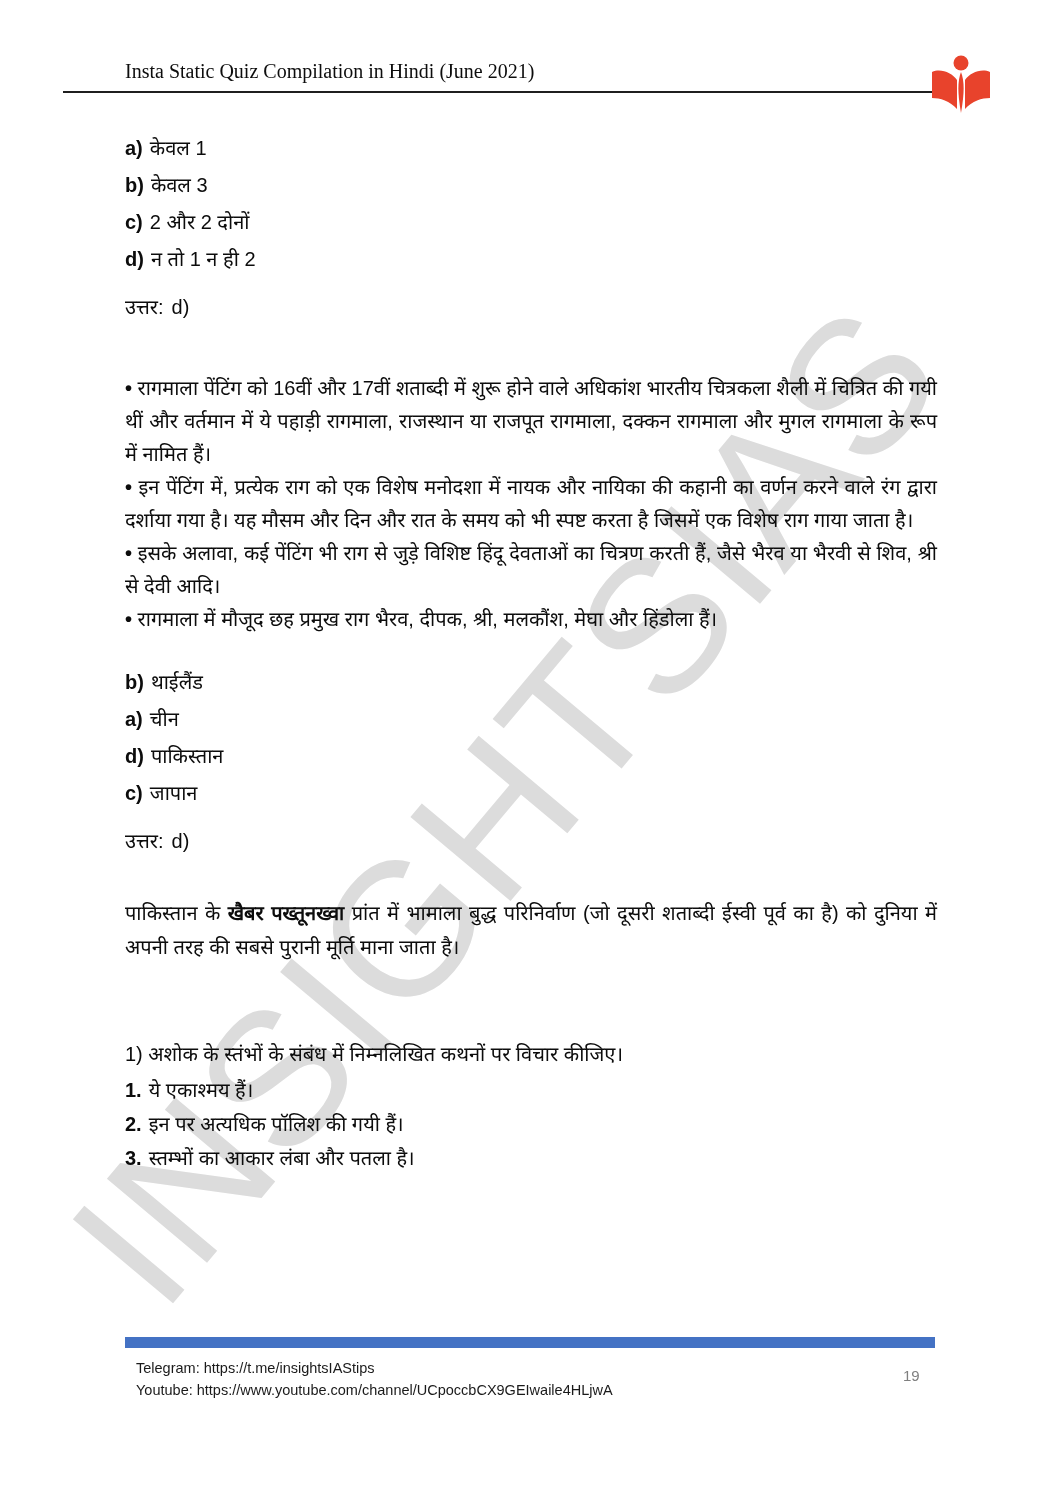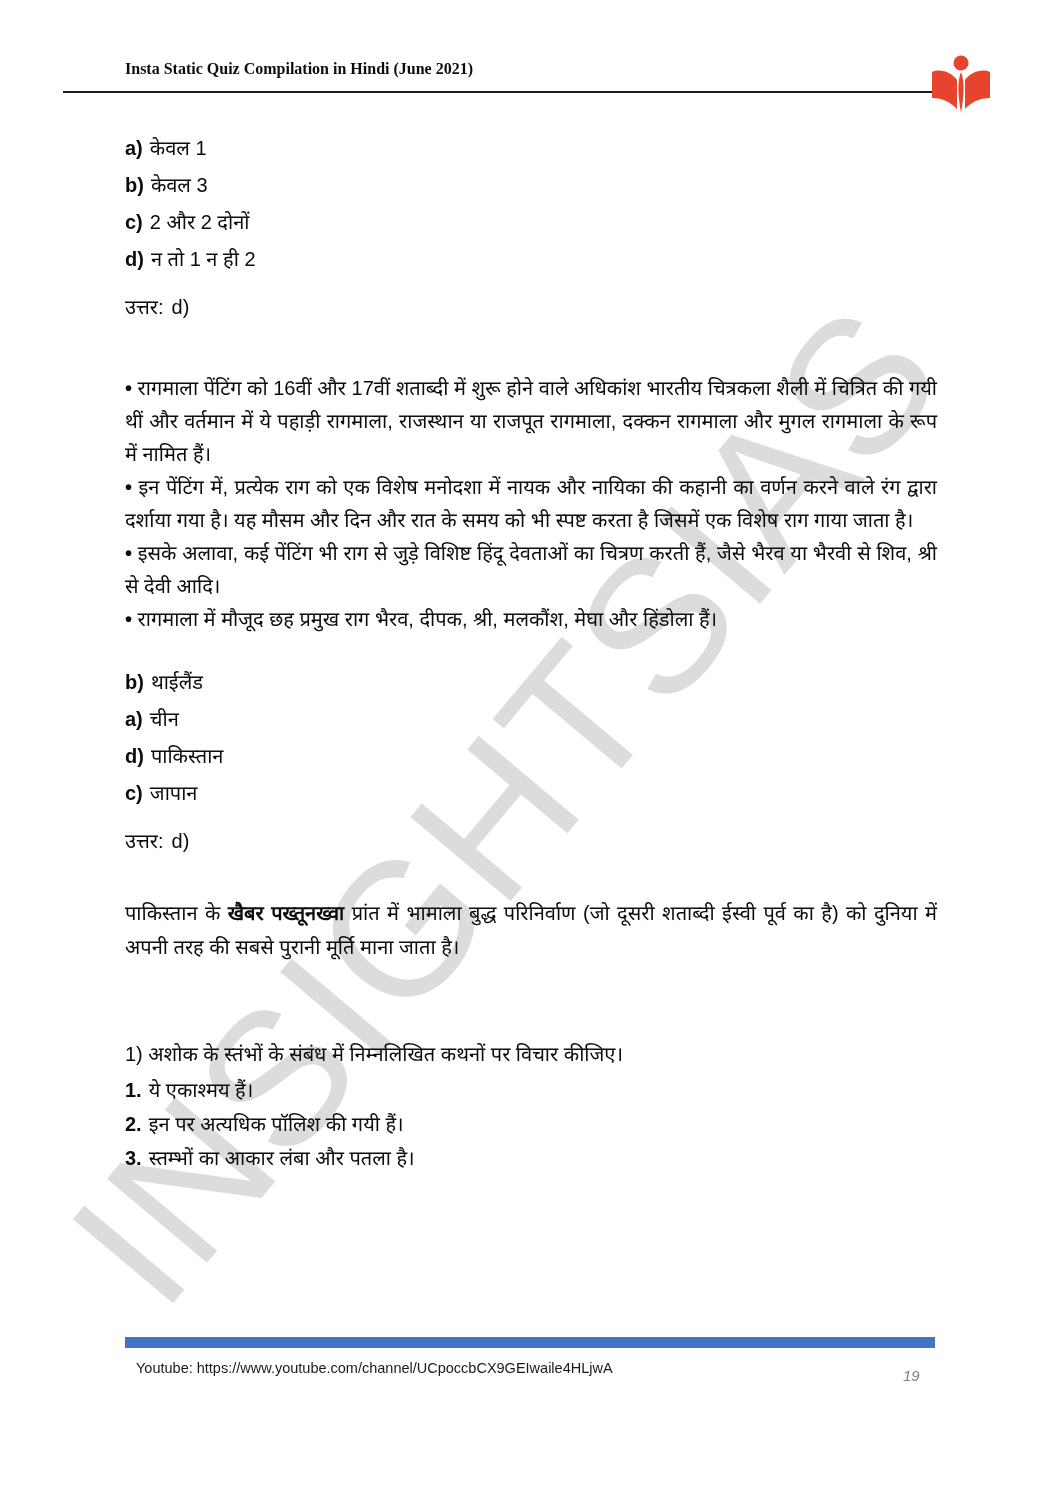--- a/index.html
+++ b/index.html
@@ -28,22 +28,22 @@
     z-index: 0;
     user-select: none;
   }
 
   
   .header-title {
     position: absolute;
     left: 125px;
     top: 60px;
     font-family: "Liberation Serif", "DejaVu Serif", serif;
-    font-weight: 700;
-    font-size: 16px;
+    font-weight: 400;
+    font-size: 20px;
     color: #0d0d0d;
     z-index: 2;
   }
   .header-rule {
     position: absolute;
     left: 63px;
     top: 91px;
     width: 878px;
     border-top: 2px solid #1f1f1f;
     z-index: 1;
@@ -112,21 +112,20 @@
     z-index: 2;
   }
   .footer-links div { cursor: pointer; }
   .page-number {
     position: absolute;
     left: 903px;
     top: 1367px;
     font-size: 15px;
     color: #7f7f7f;
     z-index: 2;
-    font-style: italic;
   }
 </style>
 </head>
 <body>
 
 <div class="page">
 
   <div class="watermark">INSIGHTSIAS</div>
 
   <div class="header-title">Insta Static Quiz Compilation in Hindi (June 2021)</div>
@@ -175,17 +174,18 @@
       <div class="q-heading">1) अशोक के स्तंभों के संबंध में निम्नलिखित कथनों पर विचार कीजिए।</div>
       <div class="statement"><span class="stmt-num">1.</span><span>ये एकाश्मय हैं।</span></div>
       <div class="statement"><span class="stmt-num">2.</span><span>इन पर अत्यधिक पॉलिश की गयी हैं।</span></div>
       <div class="statement"><span class="stmt-num">3.</span><span>स्तम्भों का आकार लंबा और पतला है।</span></div>
     </div>
 
   </div>
 
   <div class="footer-bar"></div>
   <div class="footer-links">
+    <div>Telegram: https://t.me/insightsIAStips</div>
     <div>Youtube: https://www.youtube.com/channel/UCpoccbCX9GEIwaile4HLjwA</div>
   </div>
   <div class="page-number">19</div>
 
 </div>
 
 </body></html>

